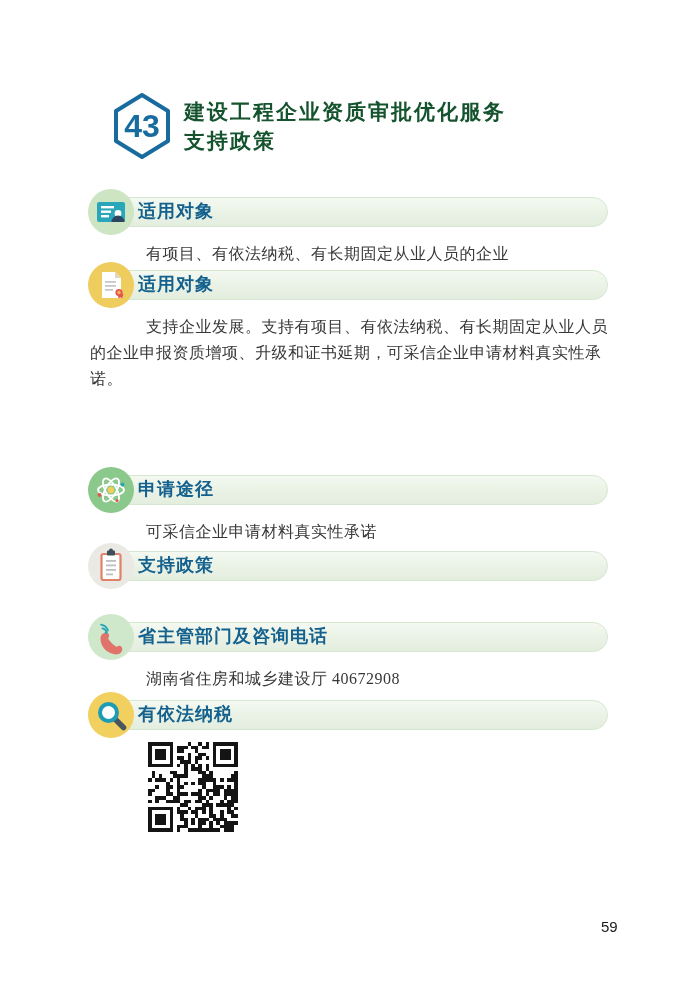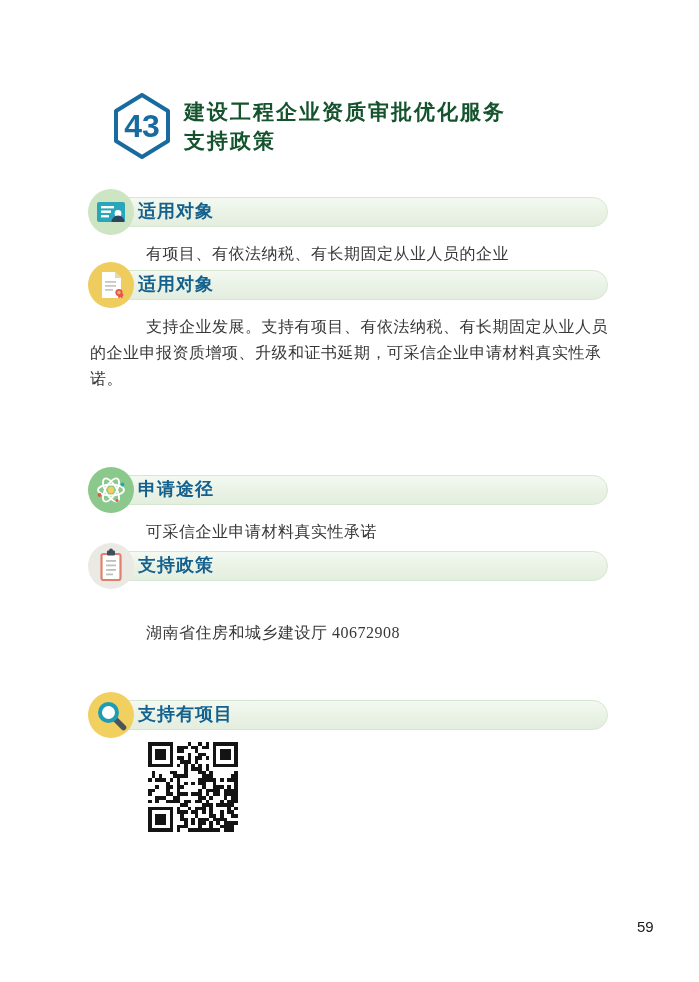--- a/index.html
+++ b/index.html
@@ -58,21 +58,21 @@
   }
   
   .qr-box{
     margin:4px 0 0 60px;
     width:90px;height:90px;
     background:#ffffff;
   }
   .qr-box svg{width:90px;height:90px;display:block;}
   
   .page-number{
-    position:absolute;left:637px;top:918px;
+    position:absolute;left:601px;top:918px;
     font-size:15px;color:#1a1a1a;
     font-family:"Liberation Sans",sans-serif;
   }
 </style>
 </head>
 <body>
 
 <div class="page">
 
   <div class="title-block">
@@ -156,32 +156,45 @@
         <rect x="18" y="17" width="10" height="1.8" fill="#bfbfbf"></rect>
         <rect x="18" y="21.5" width="10" height="1.8" fill="#bfbfbf"></rect>
         <rect x="18" y="26" width="10" height="1.8" fill="#bfbfbf"></rect>
         <rect x="18" y="30.5" width="7" height="1.8" fill="#bfbfbf"></rect>
       </svg>
       <span class="pill-label">支持政策</span>
     </div>
   </div>
 
   <div class="sec" style="top:614px">
+    <div class="sec-header">
+      <div class="pill"></div>
+      <svg class="icon-circle" viewBox="0 0 46 46">
+        <circle cx="23" cy="23" r="23" fill="#cfe7ca"></circle>
+        <path d="M12.5 24.5 c0-3.4 2.4-5.8 5.4-5.8 2 0 3.3 1.2 3.3 2.9 0 1.2-0.8 2.1-1 3.1 2.1 3.2 4.9 6 8.1 8 1-0.3 1.9-1 3.1-1 1.7 0 2.9 1.3 2.9 3.3 0 3-2.4 5.4-5.8 5.4-8.8-0.1-16-7.2-16-15.9 z" fill="#e0746a"></path>
+        <g stroke="#2aa6ba" stroke-width="1.8" fill="none" stroke-linecap="round">
+          <path d="M12 13.5 a9 9 0 0 1 9 0" transform="rotate(40 16.5 13.5)"></path>
+          <path d="M13.8 16.2 a5.5 5.5 0 0 1 5.4 0" transform="rotate(40 16.5 16.2)"></path>
+        </g>
+        <circle cx="18.2" cy="18.6" r="1.4" fill="#2aa6ba"></circle>
+      </svg>
+      <span class="pill-label">省主管部门及咨询电话</span>
+    </div>
     <div class="sec-body">湖南省住房和城乡建设厅  40672908</div>
   </div>
 
   <div class="sec" style="top:692px">
     <div class="sec-header">
       <div class="pill"></div>
       <svg class="icon-circle" viewBox="0 0 46 46">
         <circle cx="23" cy="23" r="23" fill="#f1d05f"></circle>
         <line x1="28" y1="28" x2="35.5" y2="35.5" stroke="#4a5560" stroke-width="5.5" stroke-linecap="round"></line>
         <circle cx="20.5" cy="20.5" r="8.5" fill="#ffffff" stroke="#1d9cb4" stroke-width="4"></circle>
       </svg>
-      <span class="pill-label">支持有项目</span>
+      <span class="pill-label">有依法纳税</span>
     </div>
     <div class="qr-box">
       <svg id="qr-svg" viewBox="0 0 25 25" fill="#141414" shape-rendering="crispEdges">
           <rect x="0" y="0" width="1" height="1"></rect>
           <rect x="1" y="0" width="1" height="1"></rect>
           <rect x="2" y="0" width="1" height="1"></rect>
           <rect x="3" y="0" width="1" height="1"></rect>
           <rect x="4" y="0" width="1" height="1"></rect>
           <rect x="5" y="0" width="1" height="1"></rect>
           <rect x="6" y="0" width="1" height="1"></rect>

